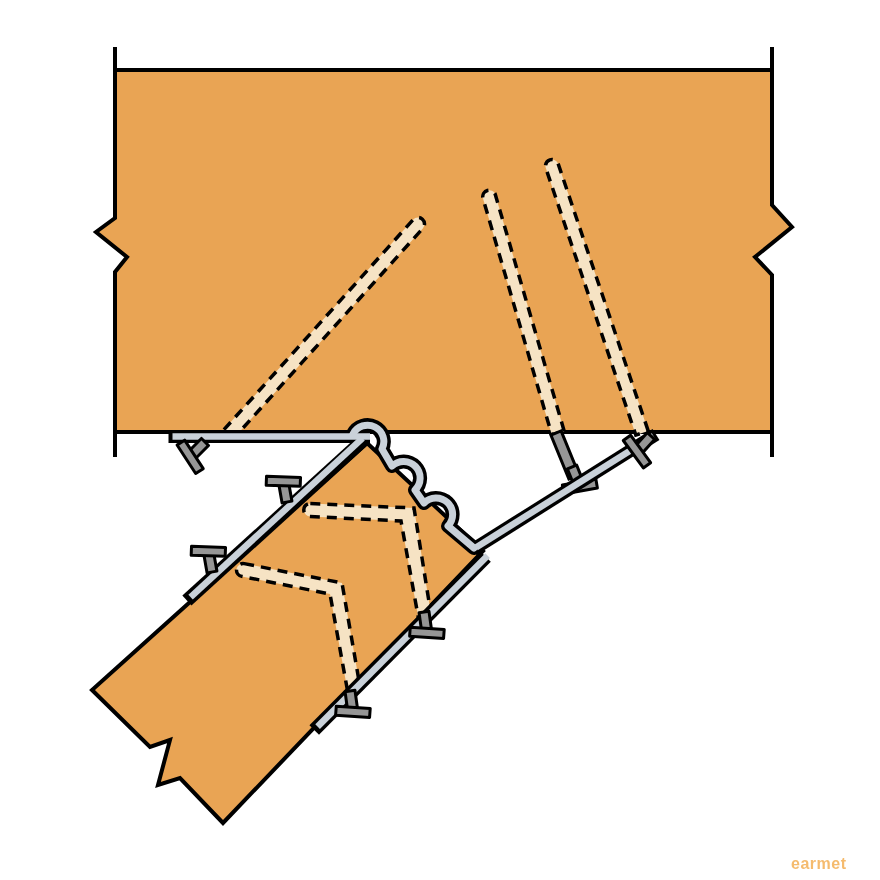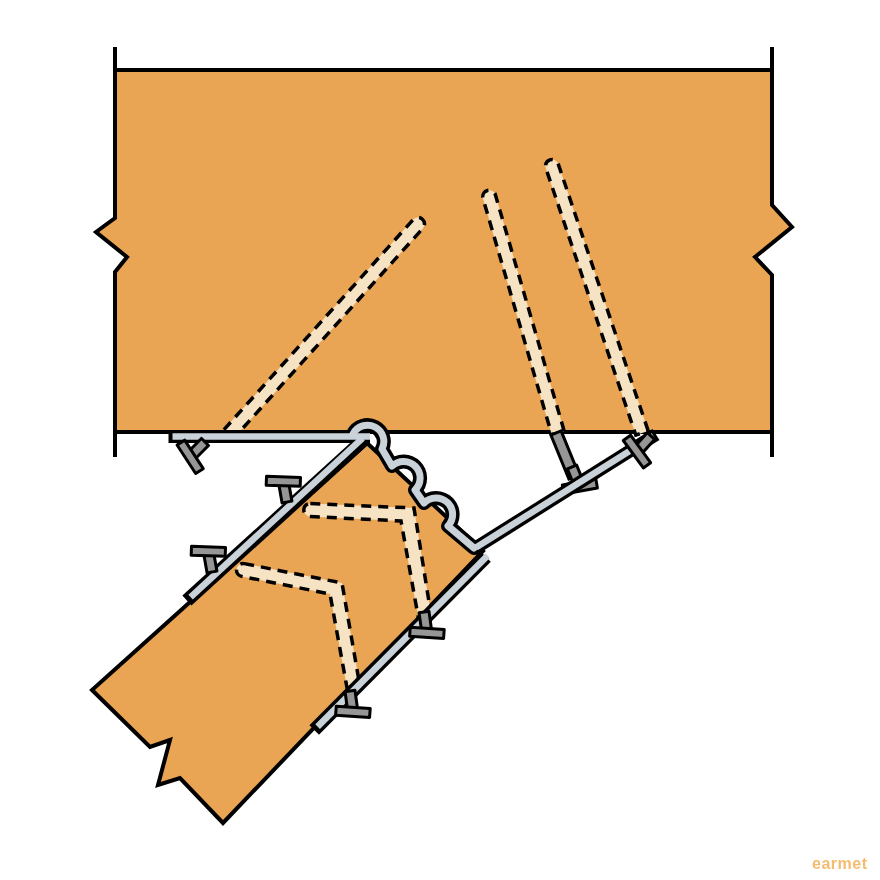--- a/index.html
+++ b/index.html
@@ -23,21 +23,21 @@
   .hidden-screw{ fill: #f6e3c4; stroke: #000; stroke-width: 3.5;
                  stroke-dasharray: 10 7; stroke-linejoin: miter; }
   .shank       { fill: #969696; stroke: #000; stroke-width: 3; }
   .metal-outline { fill: none; stroke: #000; stroke-linecap: round; stroke-linejoin: round; }
   .metal-fill    { fill: none; stroke: #c9d1d9; stroke-linecap: round; stroke-linejoin: round; }
   .metal-outline.sq, .metal-fill.sq { stroke-linecap: butt; }
   .fastener-part { fill: #969696; stroke: #000; stroke-width: 3; stroke-linejoin: round; }
 
   .watermark {
     position: absolute;
-    left: 812px; top: 855px;
+    left: 791px; top: 855px;
     font-size: 16px;
     font-weight: bold;
     letter-spacing: 0.5px;
     color: #f5bb6e;
     white-space: nowrap;
     user-select: none;
     text-align: right;
   }
 </style>
 </head>

